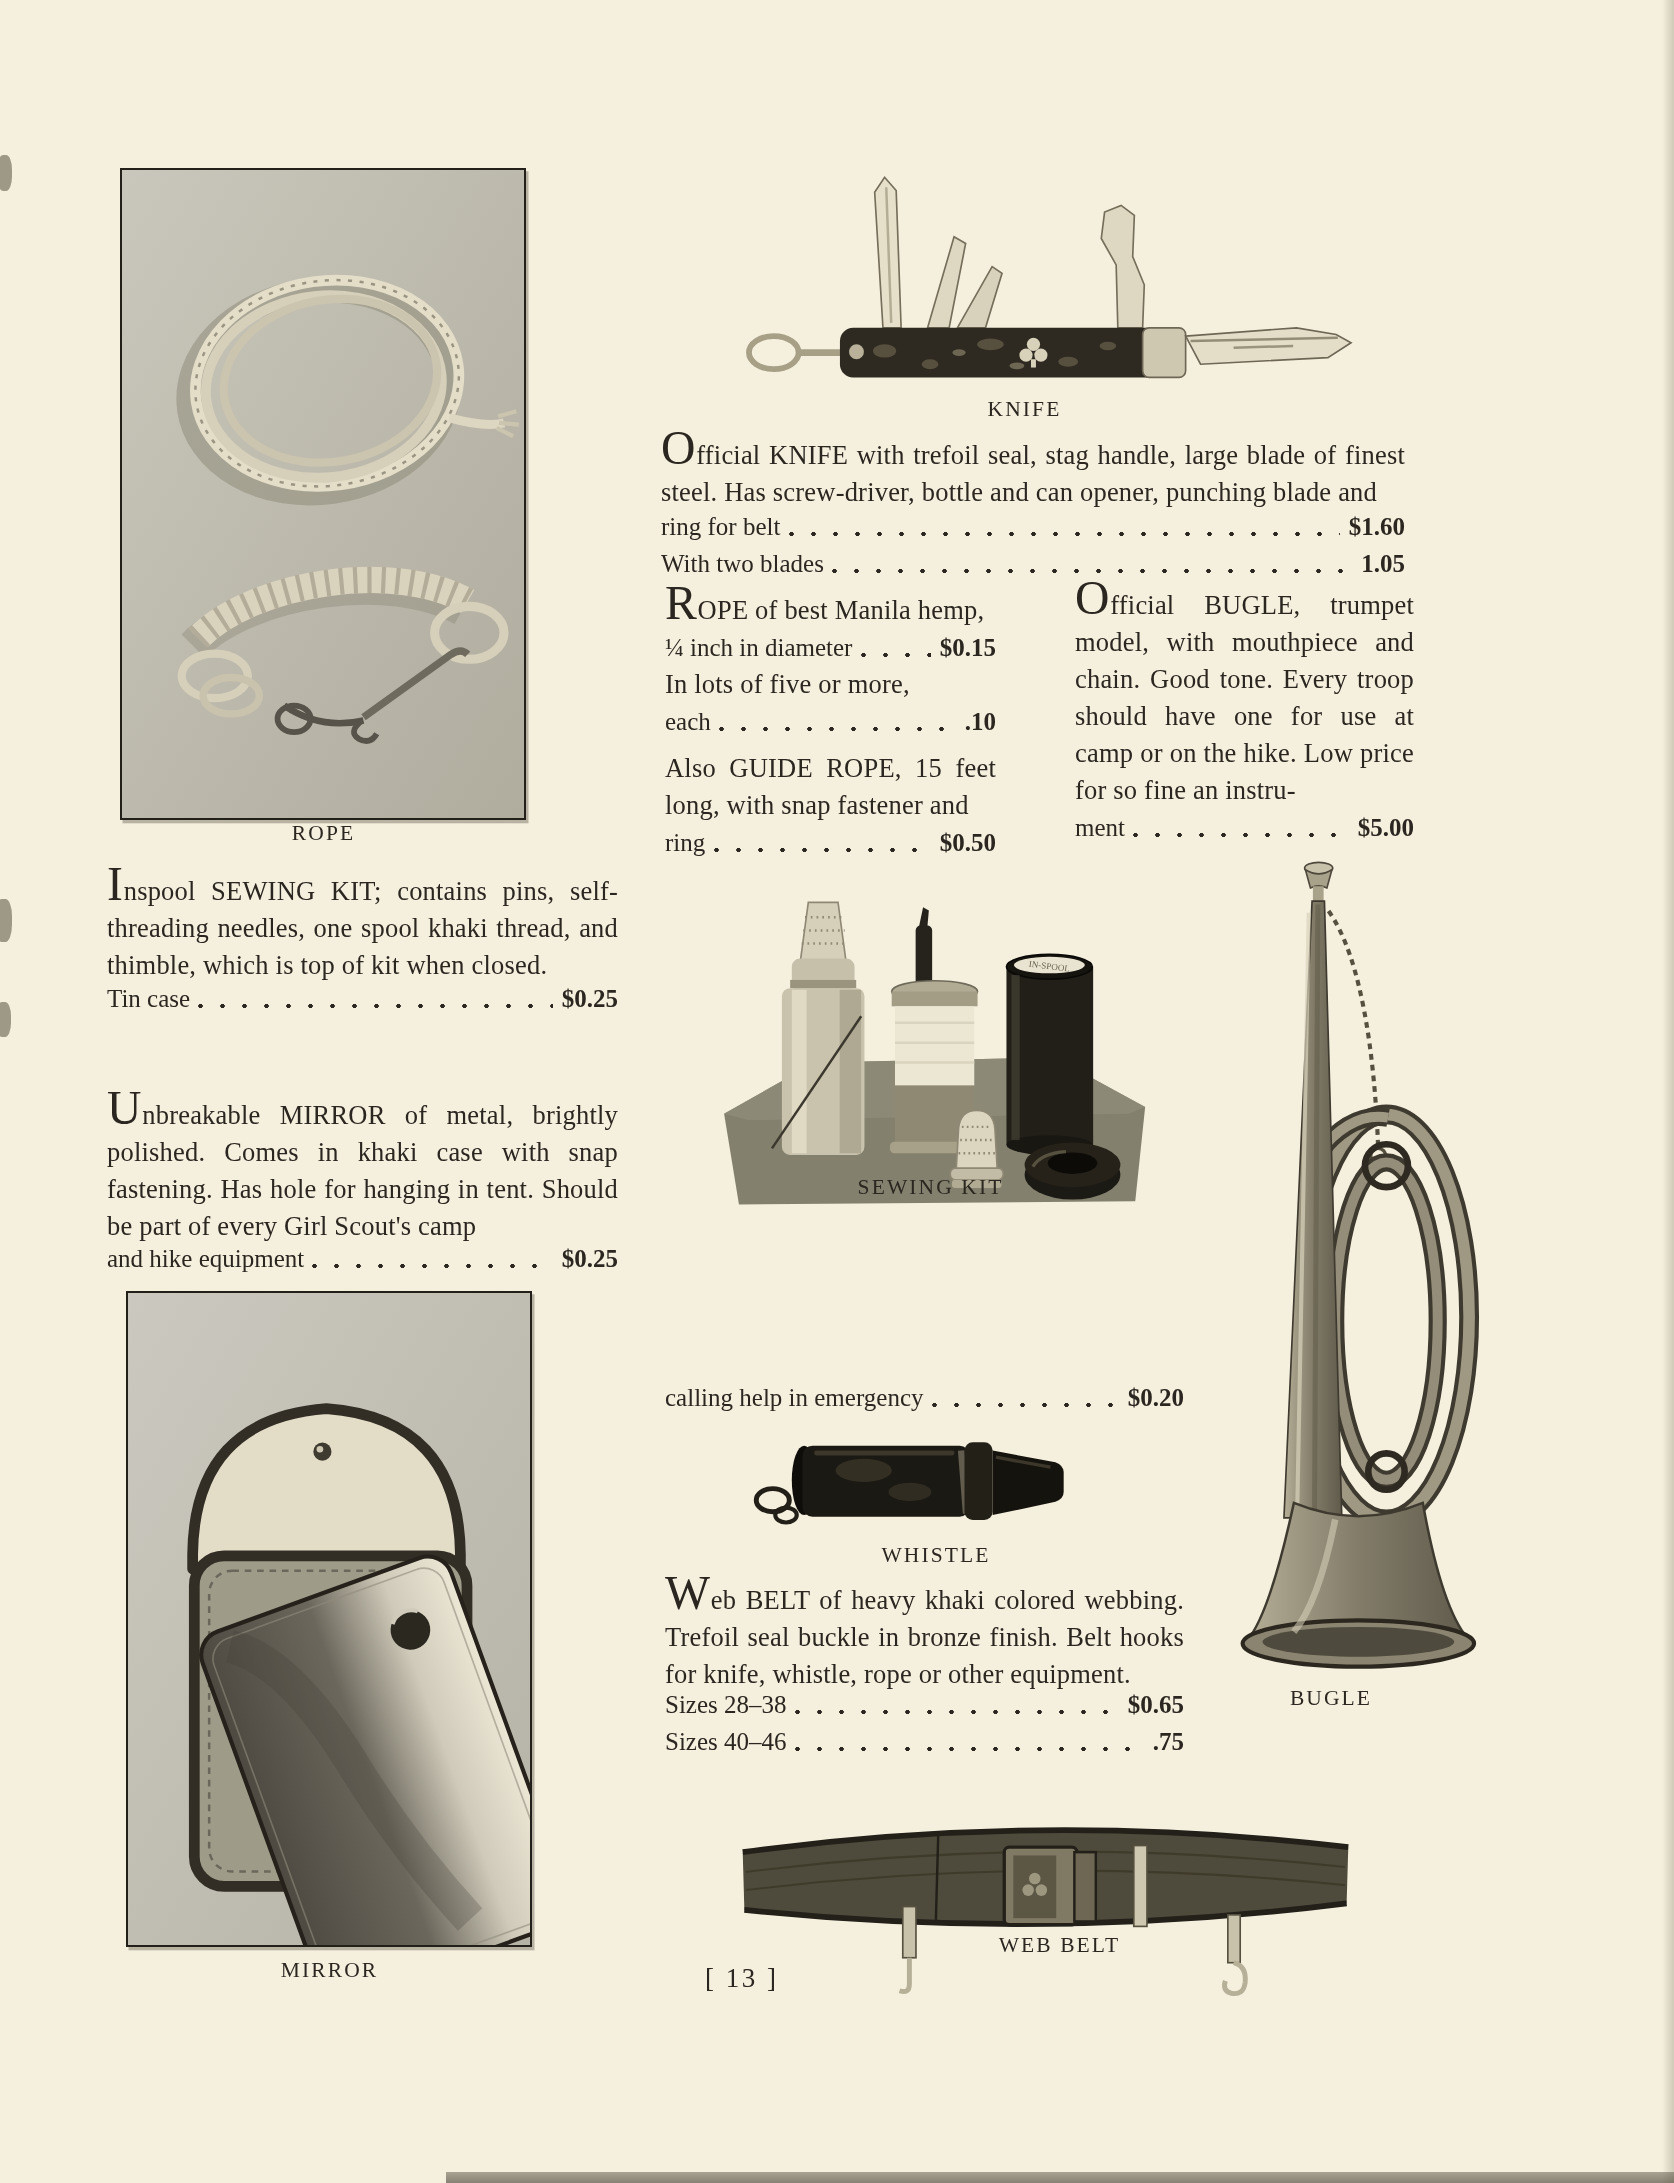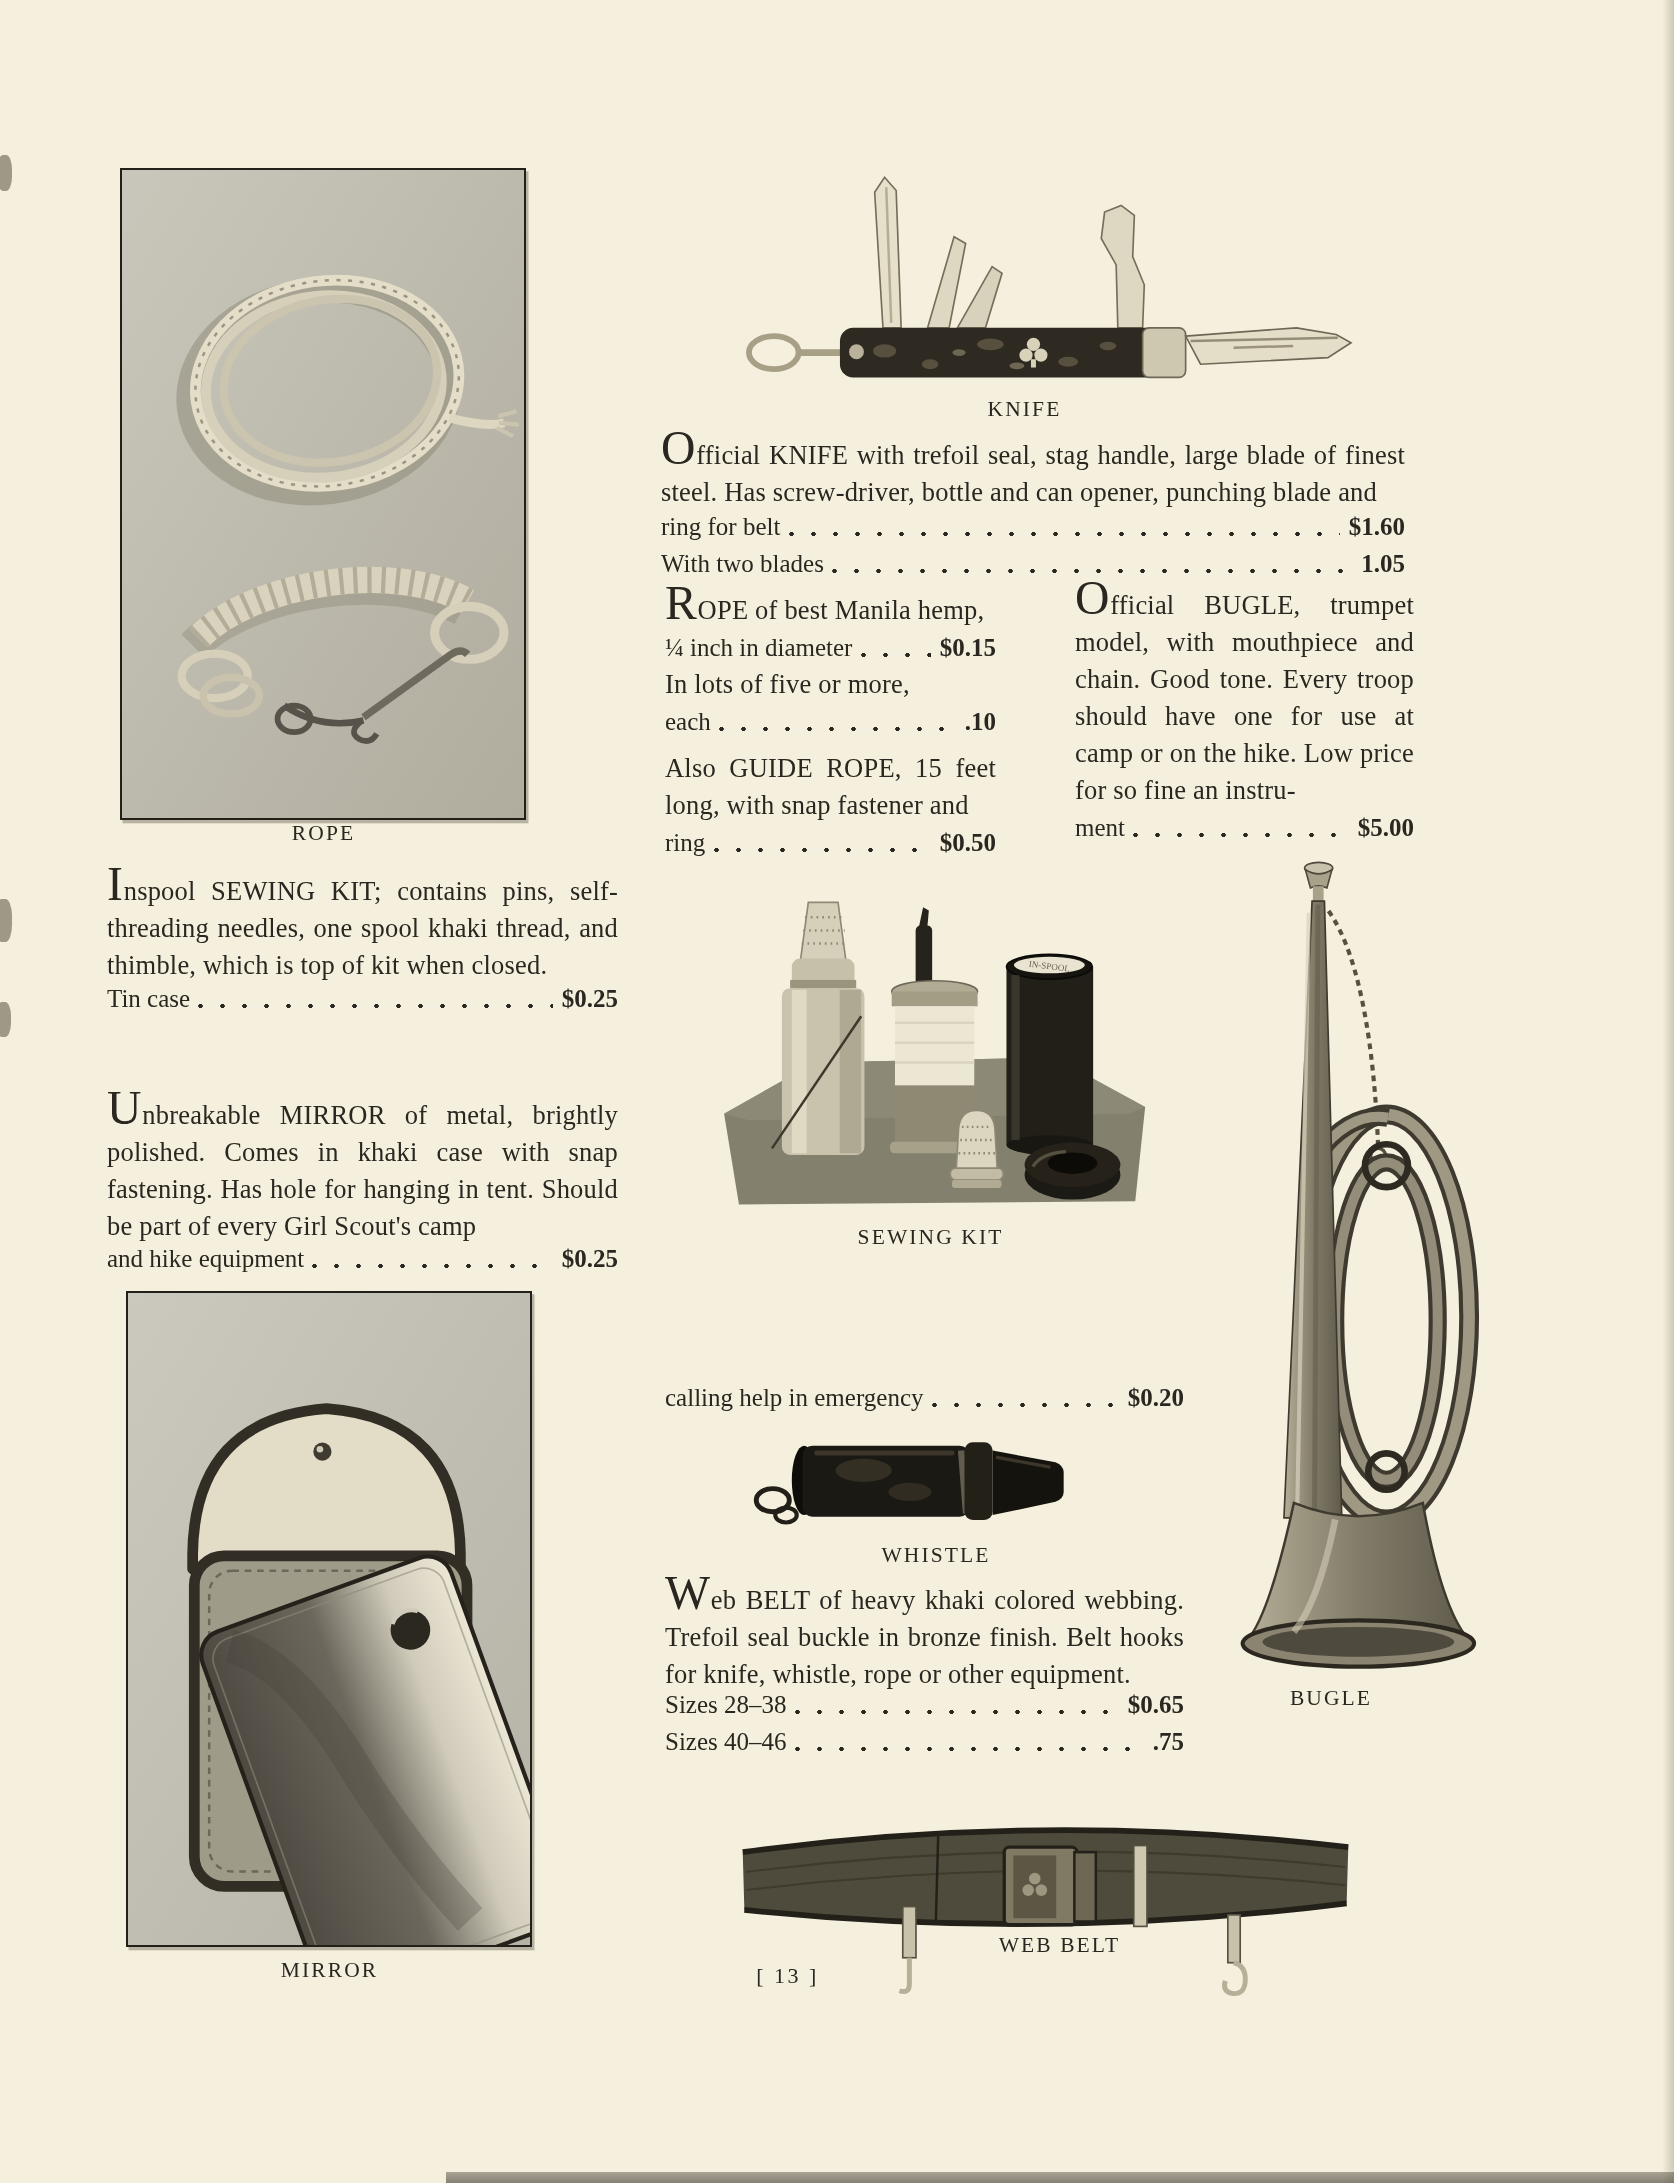--- a/index.html
+++ b/index.html
@@ -26,21 +26,21 @@
     background-image:radial-gradient(circle at 2.5px 4.1px, #2b2620 2px, rgba(0,0,0,0) 2.5px);
     background-size:22px 8.3px; background-repeat:repeat-x;
   }
   .price { font-weight:700; white-space:nowrap; }
   .photo-frame {
     position:absolute; border:2.5px solid #23201a; background:#c2bfb4;
     box-shadow:2.5px 3.3px 0 rgba(70,64,52,.35);
   }
   .cutout { position:absolute; }
   svg { display:block; }
-  .pagenum { position:absolute; font-size:22px; text-align:center; letter-spacing:2.5px; }
+  .pagenum { position:absolute; font-size:27px; letter-spacing:2.5px; }
   .smudge { position:absolute; background:#56503f; border-radius:40%; opacity:.55; }
   .scan-bottom { position:absolute; background:linear-gradient(#9a9585,#6f6a5c); opacity:.85; }
   .scan-right { position:absolute; top:0; right:0; width:13.2px; height:100%;
     background:linear-gradient(to right, rgba(0,0,0,0), rgba(96,88,70,.28)); }
 </style>
 </head>
 <body>
 
 <div id="page">
 
@@ -206,21 +206,21 @@
       </g>
 
       <g>
         <ellipse cx="452" cy="374" rx="58" ry="30" fill="#1c1a14"></ellipse>
         <ellipse cx="452" cy="362" rx="58" ry="27" fill="#262219"></ellipse>
         <ellipse cx="452" cy="360" rx="30" ry="13" fill="#0c0b08"></ellipse>
         <path d="M 404,364 q 10,-16 40,-18" stroke="#57523f" stroke-width="4" fill="none"></path>
       </g>
     </svg>
   </div>
-  <div class="caption" style="left:699px; top:1225px; width:463px;">SEWING KIT</div>
+  <div class="caption" style="left:699px; top:1175px; width:463px;">SEWING KIT</div>
 
   <p class="para dropcap" style="left:107px; top:866px; width:511px;">Inspool SEWING KIT; contains pins, self-threading needles, one spool khaki thread, and thimble, which is top of kit when closed.</p>
   <div class="rows" style="left:107px; top:980px; width:511px;">
     <div class="row">
       <span class="rlabel">Tin case</span>
       <span class="leader"></span>
       <span class="price">$0.25</span>
     </div>
   </div>
 

